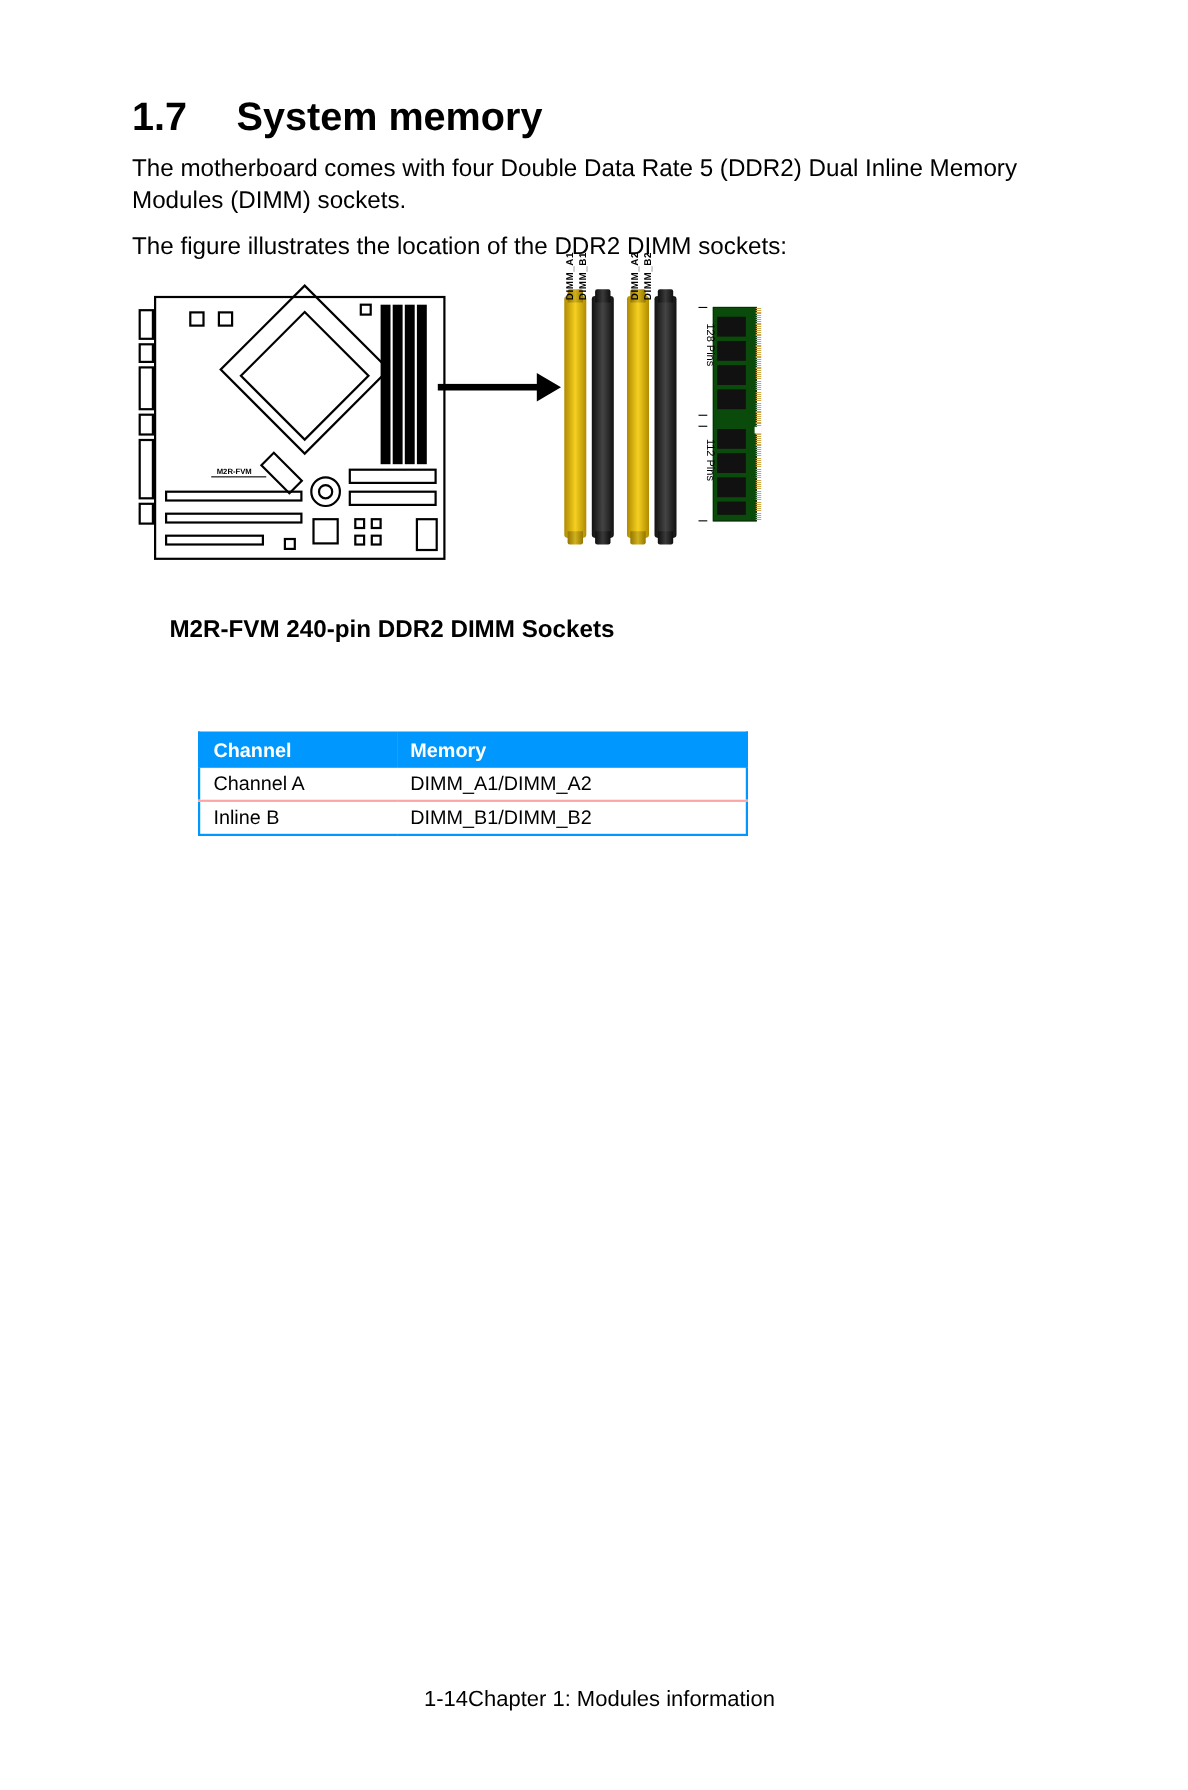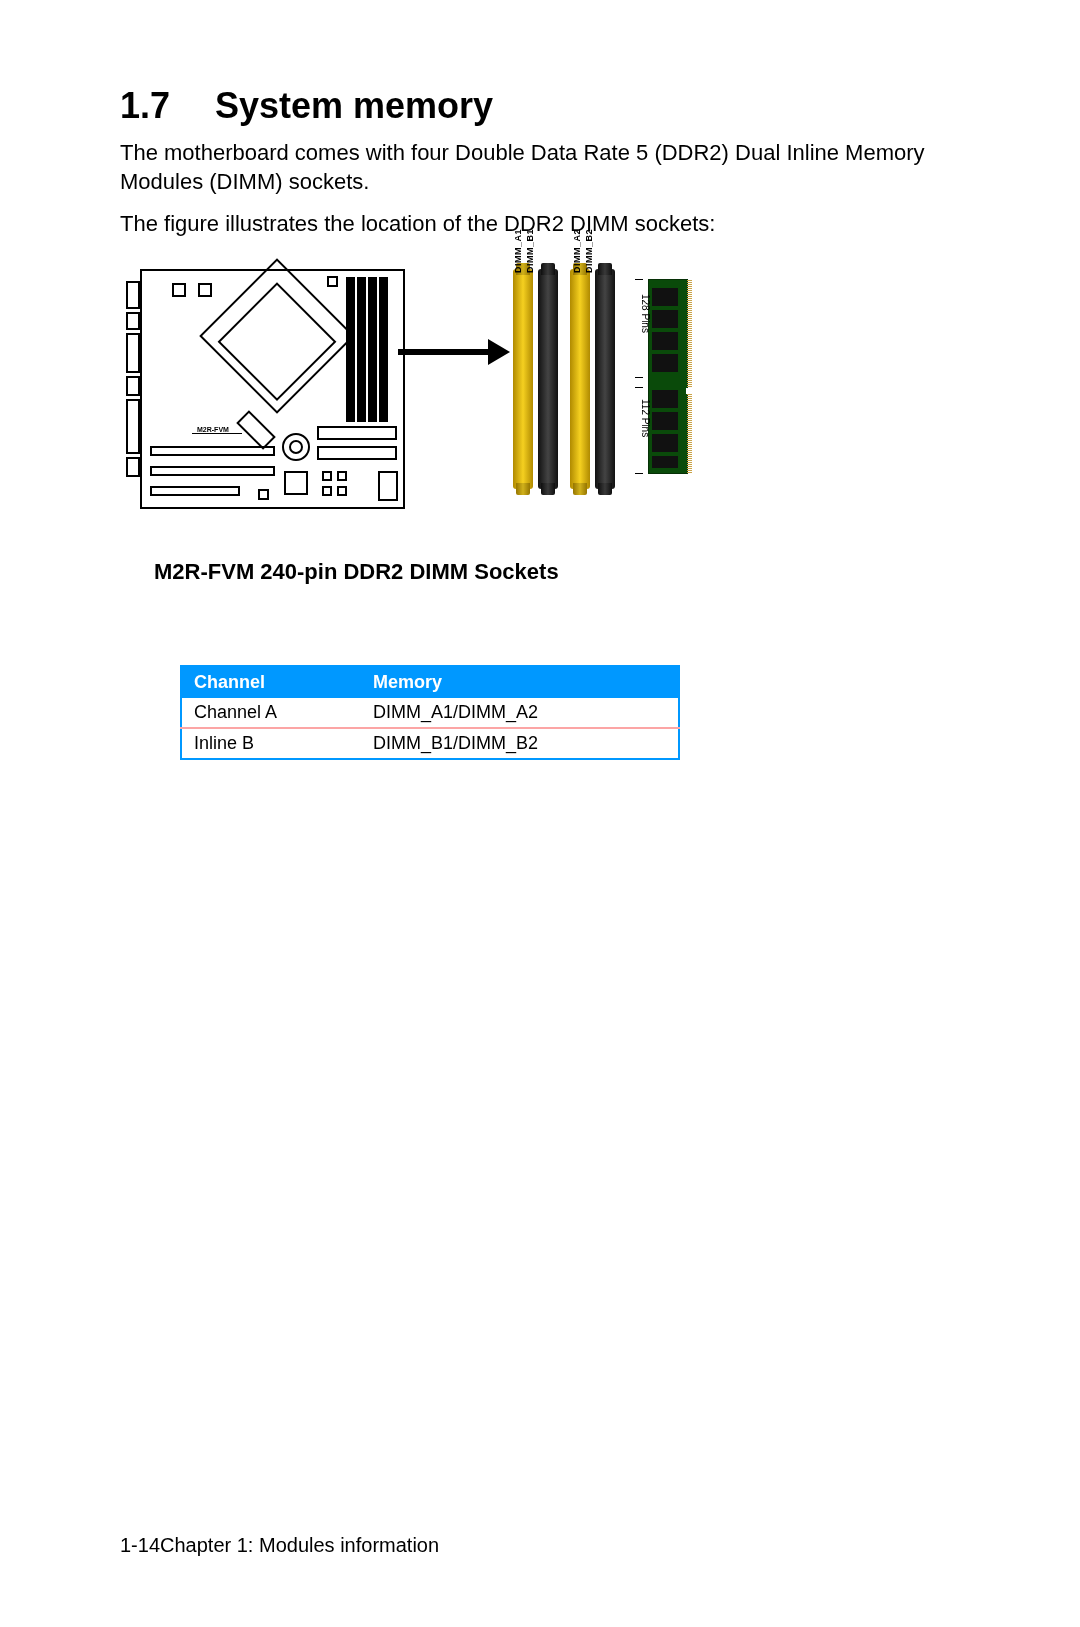--- a/index.html
+++ b/index.html
@@ -35,21 +35,21 @@
   .ram-module .chip { position:absolute; width:26px; height:18px; background:#111; left:3px;}
   .ram-module .pins { position:absolute; right:-5px; top:0; width:5px; height:100%; background: repeating-linear-gradient(#caa44a 0 1px, transparent 1px 2px);}
   .ram-module .notch { position:absolute; right:-5px; top:108px; width:6px; height:6px; background:#fff;}
   .pin-label { position:absolute; font-size:10px; writing-mode: vertical-rl; }
   .fig-caption { font-size:22px; font-weight:bold; margin: 10px 0 0 34px; font-family: Arial; }
   .channel-table { margin: 80px 0 0 60px; width: 500px; border:2px solid #0098ff; border-collapse: collapse; font-family: Arial; font-size:18px;}
   .channel-table th { background:#0098ff; color:#fff; text-align:left; font-weight:bold; padding:5px 12px; }
   .channel-table td { padding:4px 12px; }
   .channel-table tr.r0 td { border-bottom:2px solid #fca5a5; }
   .channel-table th.c0, .channel-table td.c0 { width:180px; }
-  .footer { position:absolute; left:120px; right:110px; bottom:70px; font-size:20px; display:flex; justify-content:flex-start;}
+  .footer { position:absolute; left:120px; right:110px; bottom:70px; font-size:20px; display:flex; justify-content:center;}
 </style>
 </head>
 <body>
 
 <div class="page">
 
   <div class="h1">
     <span class="num">1.7</span><span>System memory</span>
   </div>
 

